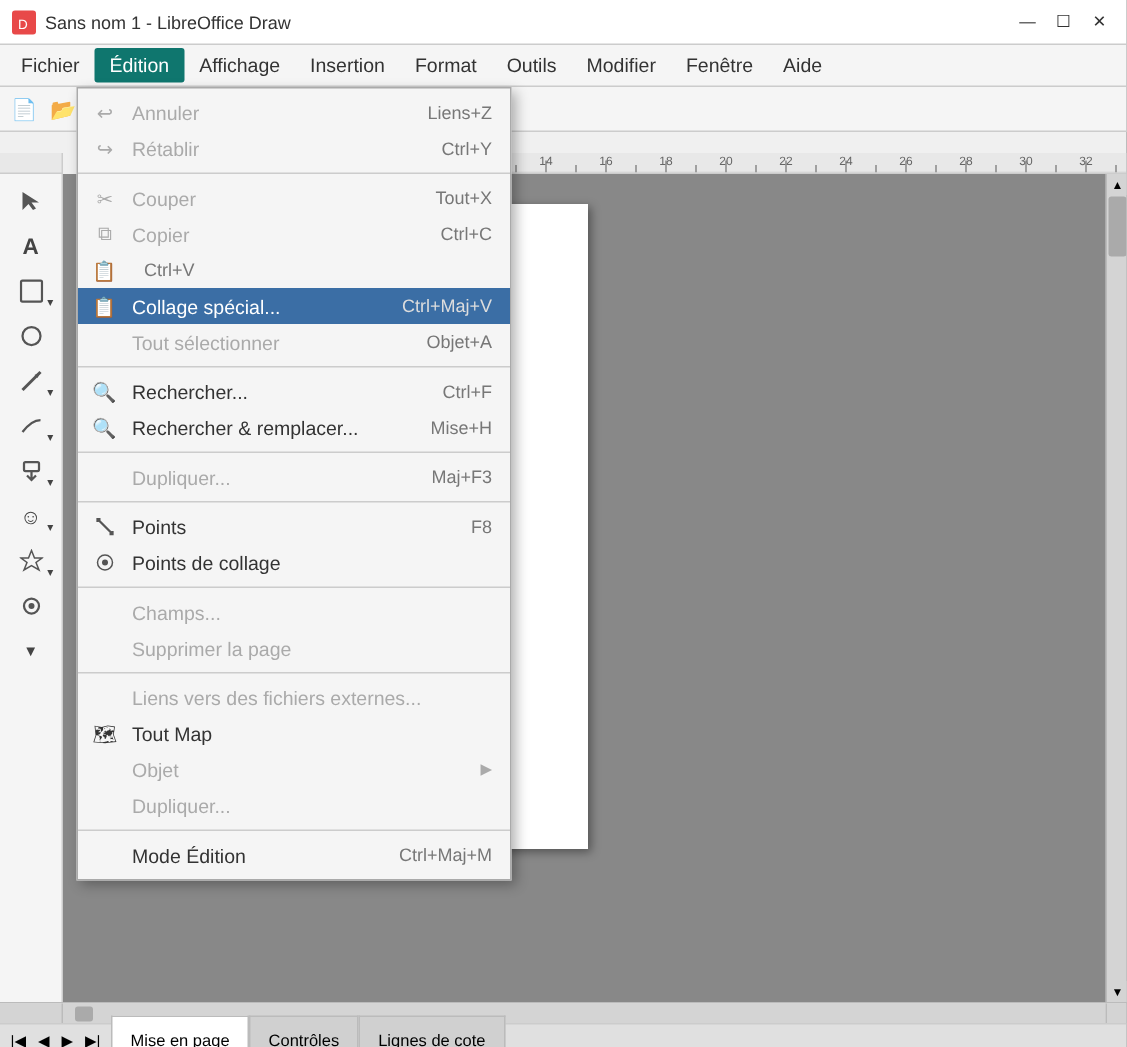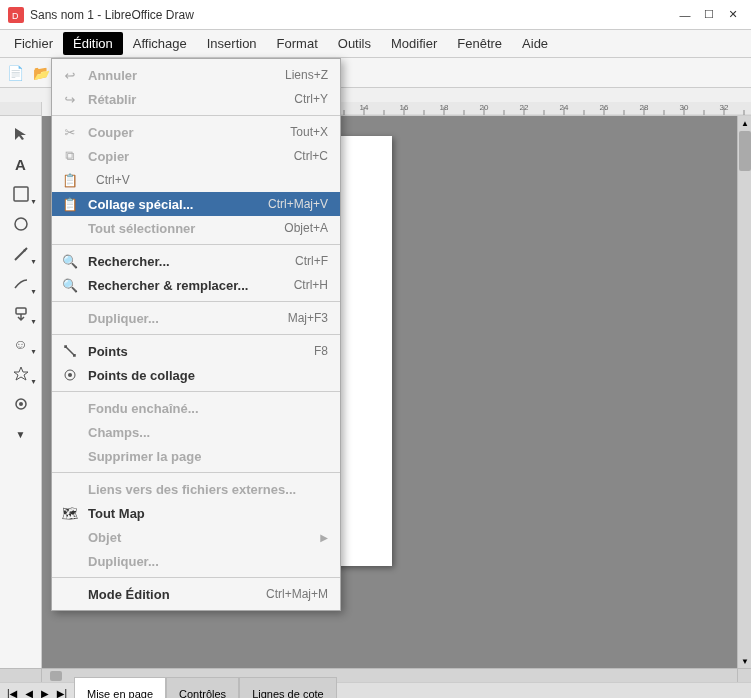--- a/index.html
+++ b/index.html
@@ -32,21 +32,21 @@
       padding: 0 4px;
     }
     .menu-item {
       padding: 4px 10px;
       cursor: pointer;
       color: #333;
       font-size: 13px;
       border-radius: 2px;
       position: relative;
     }
-    .menu-item.active { background: #000000; color: #fff; }
+    .menu-item.active { background: #0f766e; color: #fff; }
 
     
     .toolbar {
       background: #f5f5f5;
       height: 30px;
       border-bottom: 1px solid #ccc;
       display: flex;
       align-items: center;
       padding: 0 4px;
       gap: 2px;
@@ -182,21 +182,21 @@
       display: flex;
       align-items: center;
       padding: 4px 12px 4px 36px;
       cursor: pointer;
       color: #333;
       position: relative;
       min-height: 24px;
     }
     .menu-entry.highlighted { background: #3b6ea5; color: #fff; }
     .menu-entry.disabled { color: #aaa; cursor: default; }
-    .menu-entry-label { flex: 1; font-weight: bold; }
+    .menu-entry-label { flex: 1; }
     .menu-entry-shortcut { color: #777; font-size: 12px; margin-left: 8px; }
     .menu-entry.highlighted .menu-entry-shortcut { color: #ddd; }
     .menu-entry-icon {
       position: absolute;
       left: 8px;
       width: 20px;
       height: 20px;
       display: flex; align-items: center; justify-content: center;
       font-size: 13px;
     }
@@ -469,21 +469,21 @@
 
   <div class="menu-entry">
     <span class="menu-entry-icon">🔍</span>
     <span class="menu-entry-label">Rechercher...</span>
     <span class="menu-entry-shortcut">Ctrl+F</span>
   </div>
 
   <div class="menu-entry">
     <span class="menu-entry-icon">🔍</span>
     <span class="menu-entry-label">Rechercher &amp; remplacer...</span>
-    <span class="menu-entry-shortcut">Ctrl+H</span>
+    <span class="menu-entry-shortcut">Mise+H</span>
   </div>
   <div class="menu-separator"></div>
 
   <div class="menu-entry disabled">
     <span class="menu-entry-label">Dupliquer...</span>
     <span class="menu-entry-shortcut">Maj+F3</span>
   </div>
   <div class="menu-separator"></div>
 
   <div class="menu-entry">
@@ -500,23 +500,20 @@
     <span class="menu-entry-icon">
       <svg width="14" height="14" viewBox="0 0 14 14">
           <circle cx="7" cy="7" r="5" fill="none" stroke="#555" stroke-width="1"></circle>
           <circle cx="7" cy="7" r="2" fill="#555"></circle>
         </svg>
     </span>
     <span class="menu-entry-label">Points de collage</span>
   </div>
   <div class="menu-separator"></div>
 
-  <div class="menu-entry disabled">
-    <span class="menu-entry-label">Fondu enchaîné...</span>
-  </div>
 
   <div class="menu-entry disabled">
     <span class="menu-entry-label">Champs...</span>
   </div>
 
   <div class="menu-entry disabled">
     <span class="menu-entry-label">Supprimer la page</span>
   </div>
   <div class="menu-separator"></div>
 

